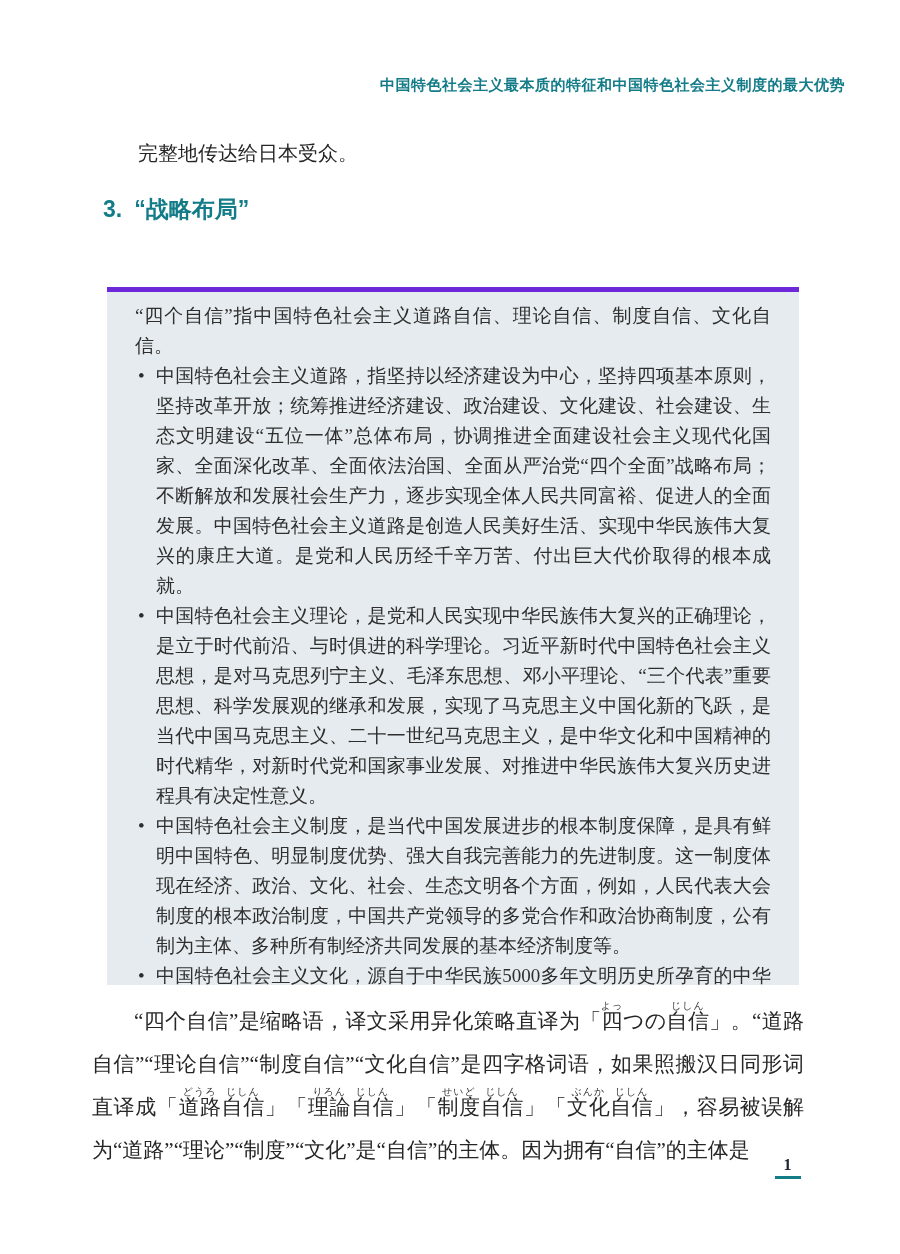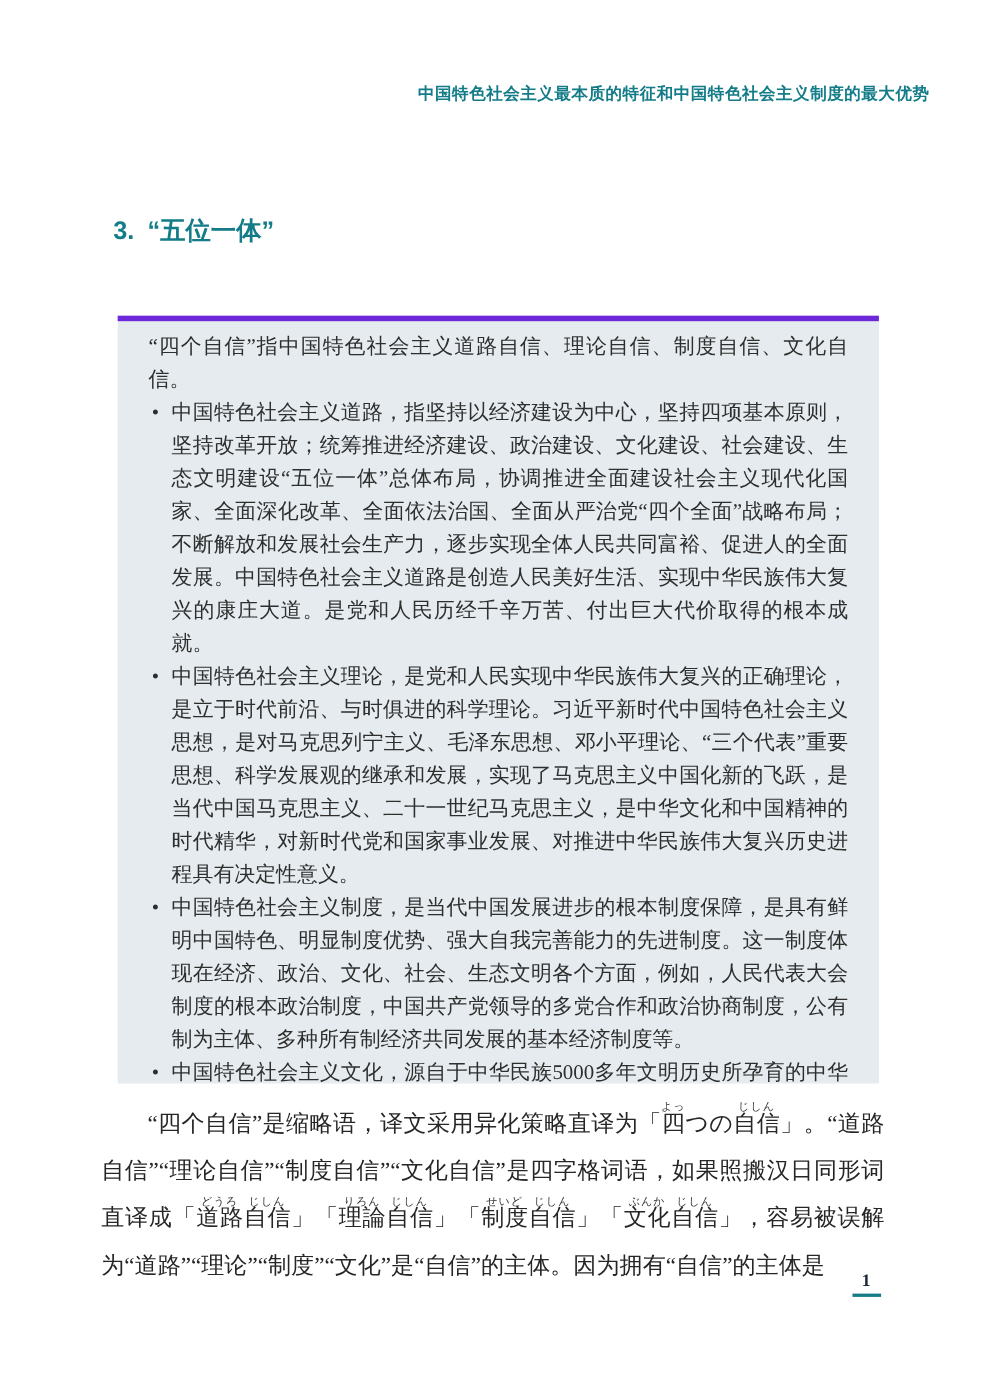--- a/index.html
+++ b/index.html
@@ -114,24 +114,25 @@
 </style>
 </head>
 <body>
 
 <div class="page">
 
   <div class="running-head">
     <span>中国特色社会主义最本质的特征和中国特色社会主义制度的最大优势</span>
   </div>
 
+  <p class="lead">完整地传达给日本受众。</p>
 
   <h3 class="section-heading">
     <span class="sec-num">3.</span>
-    <span class="sec-title">“五位一体”</span>
+    <span class="sec-title">“战略布局”</span>
   </h3>
 
 
   <div class="info-box">
     <p class="box-intro">“四个自信”指中国特色社会主义道路自信、理论自信、制度自信、文化自信。</p>
     <ul class="box-list">
         <li><span class="bullet-marker">•</span><span class="bullet-text">中国特色社会主义道路，指坚持以经济建设为中心，坚持四项基本原则，坚持改革开放；统筹推进经济建设、政治建设、文化建设、社会建设、生态文明建设“五位一体”总体布局，协调推进全面建设社会主义现代化国家、全面深化改革、全面依法治国、全面从严治党“四个全面”战略布局；不断解放和发展社会生产力，逐步实现全体人民共同富裕、促进人的全面发展。中国特色社会主义道路是创造人民美好生活、实现中华民族伟大复兴的康庄大道。是党和人民历经千辛万苦、付出巨大代价取得的根本成就。</span></li>
         <li><span class="bullet-marker">•</span><span class="bullet-text">中国特色社会主义理论，是党和人民实现中华民族伟大复兴的正确理论，是立于时代前沿、与时俱进的科学理论。习近平新时代中国特色社会主义思想，是对马克思列宁主义、毛泽东思想、邓小平理论、“三个代表”重要思想、科学发展观的继承和发展，实现了马克思主义中国化新的飞跃，是当代中国马克思主义、二十一世纪马克思主义，是中华文化和中国精神的时代精华，对新时代党和国家事业发展、对推进中华民族伟大复兴历史进程具有决定性意义。</span></li>
         <li><span class="bullet-marker">•</span><span class="bullet-text">中国特色社会主义制度，是当代中国发展进步的根本制度保障，是具有鲜明中国特色、明显制度优势、强大自我完善能力的先进制度。这一制度体现在经济、政治、文化、社会、生态文明各个方面，例如，人民代表大会制度的根本政治制度，中国共产党领导的多党合作和政治协商制度，公有制为主体、多种所有制经济共同发展的基本经济制度等。</span></li>
         <li><span class="bullet-marker">•</span><span class="bullet-text">中国特色社会主义文化，源自于中华民族5000多年文明历史所孕育的中华优秀传统文化，熔铸于党领导人民在革命、建设、改革中创造的革命文化和社会主义先进文化，植根于中国特色社会主义伟大实践，对汇聚实现中华民族伟大复兴的智慧和力量具有积极意义。</span></li>

